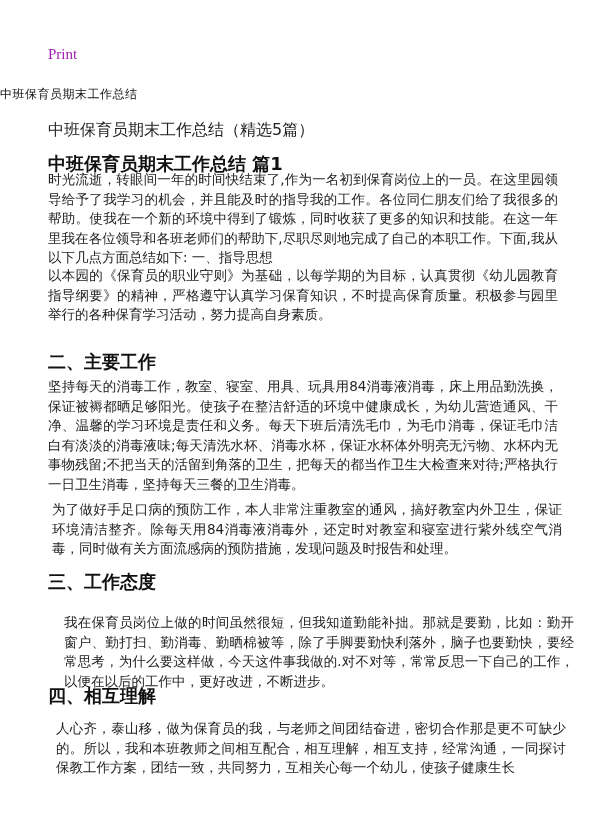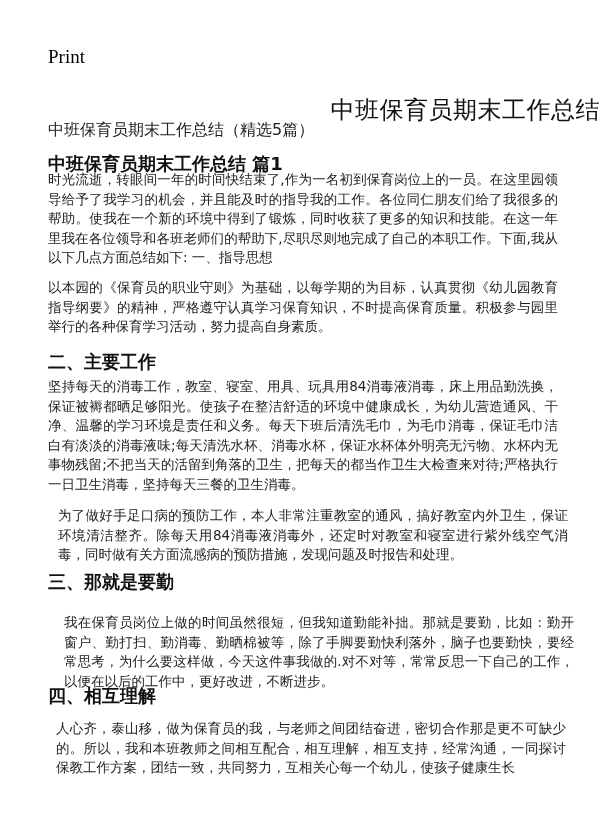--- a/index.html
+++ b/index.html
@@ -4,25 +4,25 @@
   <style>
     html, body { margin: 0; padding: 0; background: #ffffff; }
     body {
       width: 600px; height: 828px; overflow: hidden; position: relative;
       color: #1a1a1a;
       font-family: "DejaVu Sans", "Liberation Sans", sans-serif;
     }
     .print-label {
       position: absolute; left: 48px; top: 46px;
       font-family: "Liberation Serif", "DejaVu Serif", serif;
-      font-size: 19px; color: #000000;
+      font-size: 15px; color: #a21caf;
     }
     .doc-title {
       position: absolute; left: 0; right: 0; top: 78px;
-      text-align: right; font-size: 24px; font-weight: normal; color: #111;
+      text-align: left; font-size: 12px; font-weight: normal; color: #111;
       letter-spacing: 0.5px;
     }
     .subtitle {
       position: absolute; left: 48px; top: 120px;
       font-size: 16px; color: #222;
     }
     .section-head {
       position: absolute; left: 48px; font-size: 18px; font-weight: bold; color: #111;
     }
     .para {
@@ -33,23 +33,23 @@
   </style>
 </head>
 <body>
 
 <div class="print-label">Print</div>
 <h1 class="doc-title">中班保育员期末工作总结</h1>
 <div class="subtitle">中班保育员期末工作总结（精选5篇）</div>
 <div class="section-head" style="top:152px;">中班保育员期末工作总结 篇1</div>
 
 <p class="para" style="top:170px;margin:0;">时光流逝，转眼间一年的时间快结束了,作为一名初到保育岗位上的一员。在这里园领导给予了我学习的机会，并且能及时的指导我的工作。各位同仁朋友们给了我很多的帮助。使我在一个新的环境中得到了锻炼，同时收获了更多的知识和技能。在这一年里我在各位领导和各班老师们的帮助下,尽职尽则地完成了自己的本职工作。下面,我从以下几点方面总结如下: 一、指导思想</p>
-<p class="para" style="top:278px;margin:0;">以本园的《保育员的职业守则》为基础，以每学期的为目标，认真贯彻《幼儿园教育指导纲要》的精神，严格遵守认真学习保育知识，不时提高保育质量。积极参与园里举行的各种保育学习活动，努力提高自身素质。</p>
+<p class="para" style="top:266px;margin:0;">以本园的《保育员的职业守则》为基础，以每学期的为目标，认真贯彻《幼儿园教育指导纲要》的精神，严格遵守认真学习保育知识，不时提高保育质量。积极参与园里举行的各种保育学习活动，努力提高自身素质。</p>
 
 <div class="section-head" style="top:350px;text-align:center;">二、主要工作</div>
 <p class="para" style="top:377px;margin:0;">坚持每天的消毒工作，教室、寝室、用具、玩具用84消毒液消毒，床上用品勤洗换，保证被褥都晒足够阳光。使孩子在整洁舒适的环境中健康成长，为幼儿营造通风、干净、温馨的学习环境是责任和义务。每天下班后清洗毛巾，为毛巾消毒，保证毛巾洁白有淡淡的消毒液味;每天清洗水杯、消毒水杯，保证水杯体外明亮无污物、水杯内无事物残留;不把当天的活留到角落的卫生，把每天的都当作卫生大检查来对待;严格执行一日卫生消毒，坚持每天三餐的卫生消毒。</p>
-<p class="para" style="top:496px;margin:10px;">为了做好手足口病的预防工作，本人非常注重教室的通风，搞好教室内外卫生，保证环境清洁整齐。除每天用84消毒液消毒外，还定时对教室和寝室进行紫外线空气消毒，同时做有关方面流感病的预防措施，发现问题及时报告和处理。</p>
+<p class="para" style="top:496px;margin:4px;">为了做好手足口病的预防工作，本人非常注重教室的通风，搞好教室内外卫生，保证环境清洁整齐。除每天用84消毒液消毒外，还定时对教室和寝室进行紫外线空气消毒，同时做有关方面流感病的预防措施，发现问题及时报告和处理。</p>
 
-<div class="section-head" style="top:570px;">三、那就是要勤</div>
+<div class="section-head" style="top:570px;">三、工作态度</div>
 <p class="para" style="top:597px;margin:16px;">我在保育员岗位上做的时间虽然很短，但我知道勤能补拙。那就是要勤，比如：勤开窗户、勤打扫、勤消毒、勤晒棉被等，除了手脚要勤快利落外，脑子也要勤快，要经常思考，为什么要这样做，今天这件事我做的.对不对等，常常反思一下自己的工作，以便在以后的工作中，更好改进，不断进步。</p>
 
 <div class="section-head" style="top:684px;">四、相互理解</div>
 <p class="para" style="top:711px;margin:8px;">人心齐，泰山移，做为保育员的我，与老师之间团结奋进，密切合作那是更不可缺少的。所以，我和本班教师之间相互配合，相互理解，相互支持，经常沟通，一同探讨保教工作方案，团结一致，共同努力，互相关心每一个幼儿，使孩子健康生长</p>
 
 </body></html>

